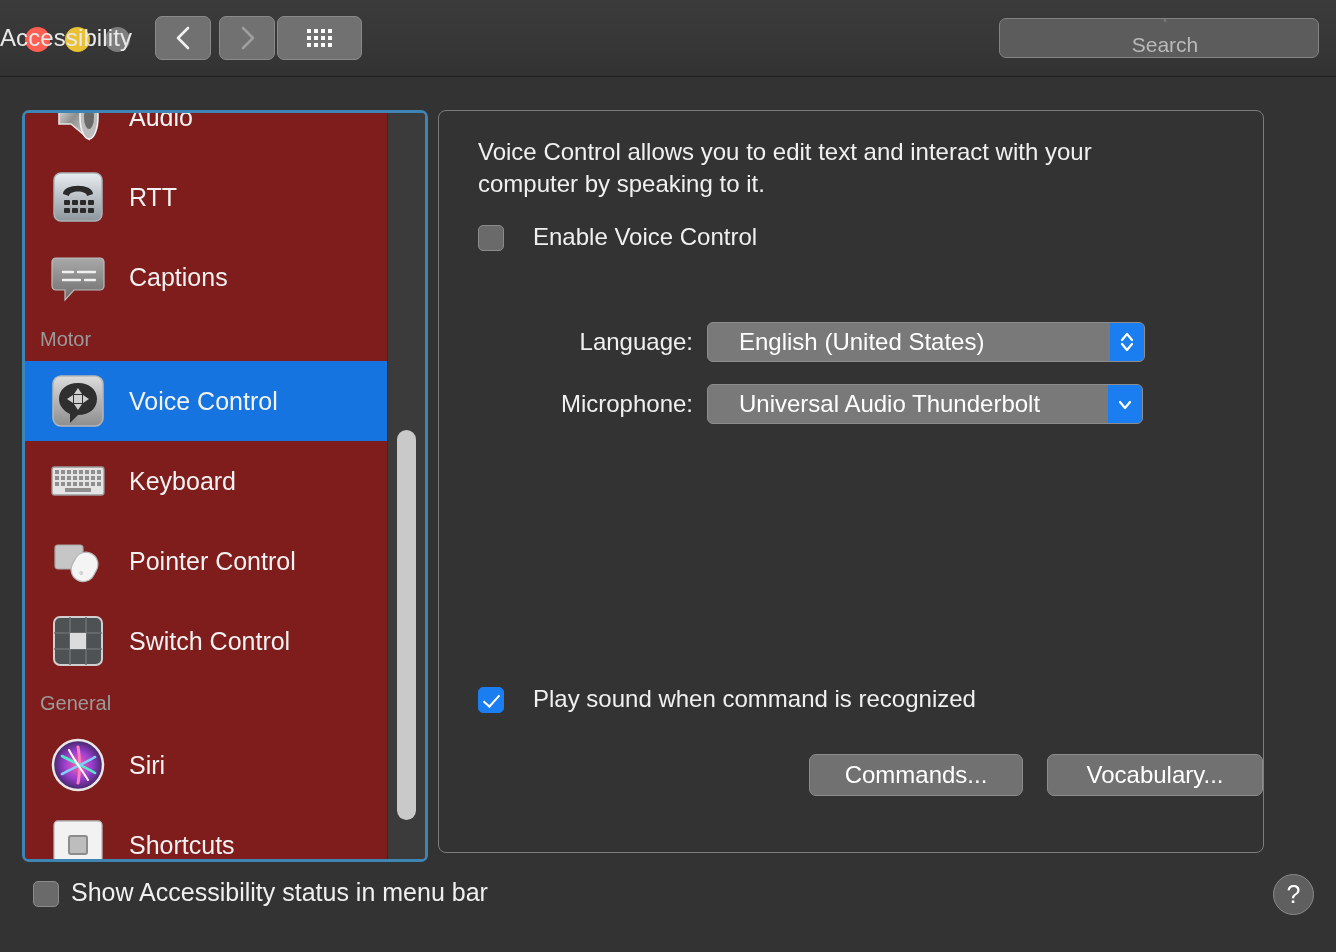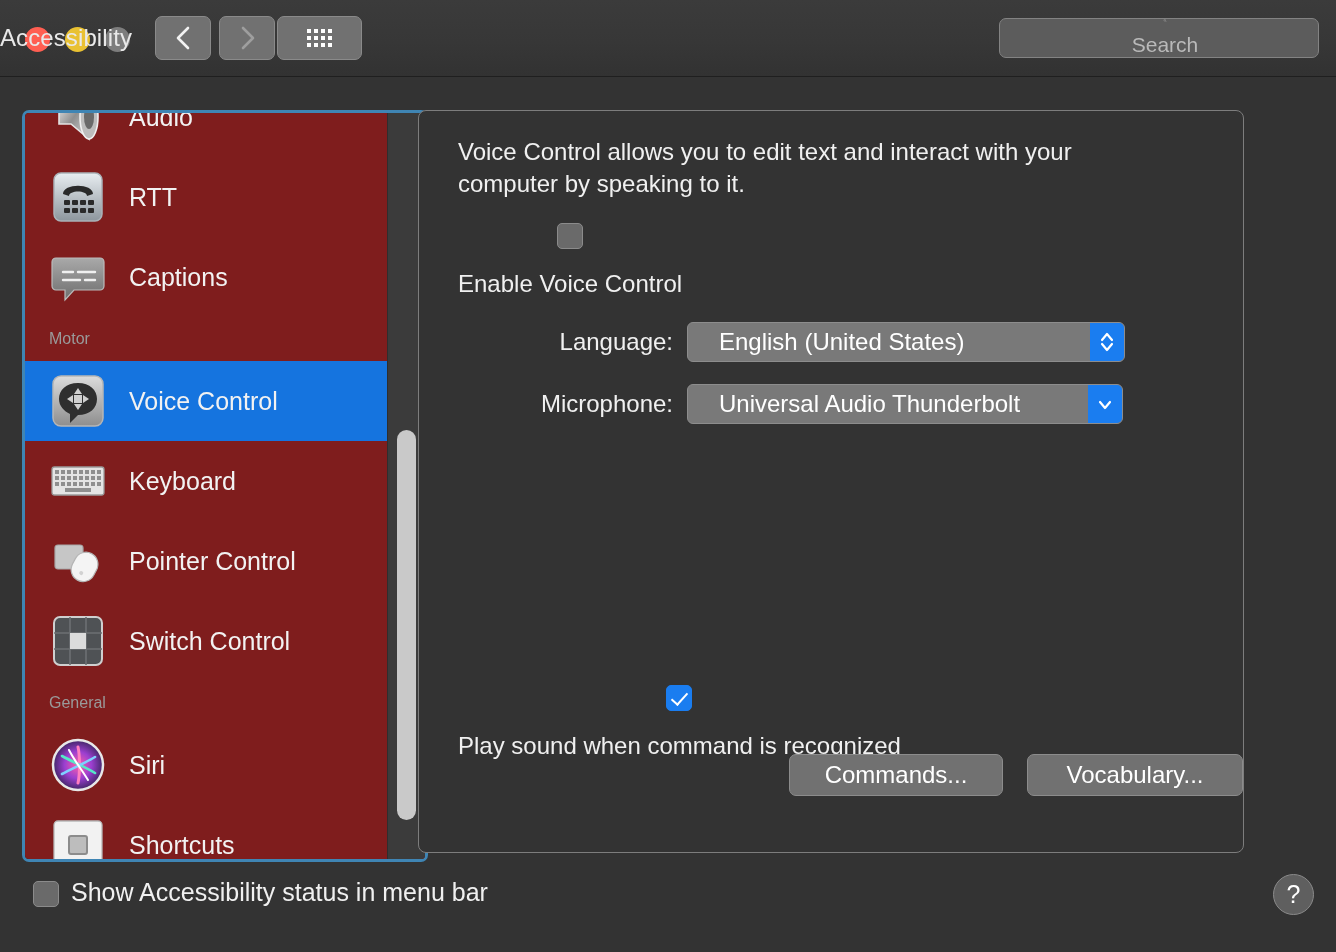--- a/index.html
+++ b/index.html
@@ -155,23 +155,23 @@
   .srow.selected { background: #1574df; }
   .srow-label {
     color: #f2f2f2;
     font-size: 25px;
     white-space: nowrap;
   }
   .sgroup {
     height: 44px;
     display: flex;
     align-items: center;
-    padding-left: 24px;
+    padding-left: 15px;
     color: #9a9a9a;
-    font-size: 16px;
+    font-size: 20px;
   }
   .sicon {
     width: 58px;
     height: 58px;
     flex: 0 0 58px;
     position: relative;
   }
 
   
   .sb-track {
@@ -189,21 +189,21 @@
     top: 317px;
     width: 19px;
     height: 390px;
     border-radius: 10px;
     background: #c9c9c9;
   }
 
   
   .panel {
     position: absolute;
-    left: 418px;
+    left: 438px;
     top: 33px;
     width: 826px;
     height: 743px;
     border-radius: 8px;
     border: 1px solid #7d7d7d;
     background: #333333;
   }
 
   .desc {
     position: absolute;
@@ -211,23 +211,22 @@
     top: 25px;
     width: 710px;
     color: #f0f0f0;
     font-size: 24px;
     line-height: 32px;
   }
 
   .checkrow {
     position: absolute;
     display: flex;
-    align-items: center;
-    gap: 21px;
-    flex-direction: column;
+    align-items: flex-end;
+    gap: 29px;
   }
   .checkrow.enable { left: 39px; top: 112px; }
   .checkrow.playsound { left: 39px; top: 574px; }
 
   .cbox {
     width: 26px;
     height: 26px;
     border-radius: 5px;
     background: #6a6a6a;
     border: 1px solid #8b8b8b;

